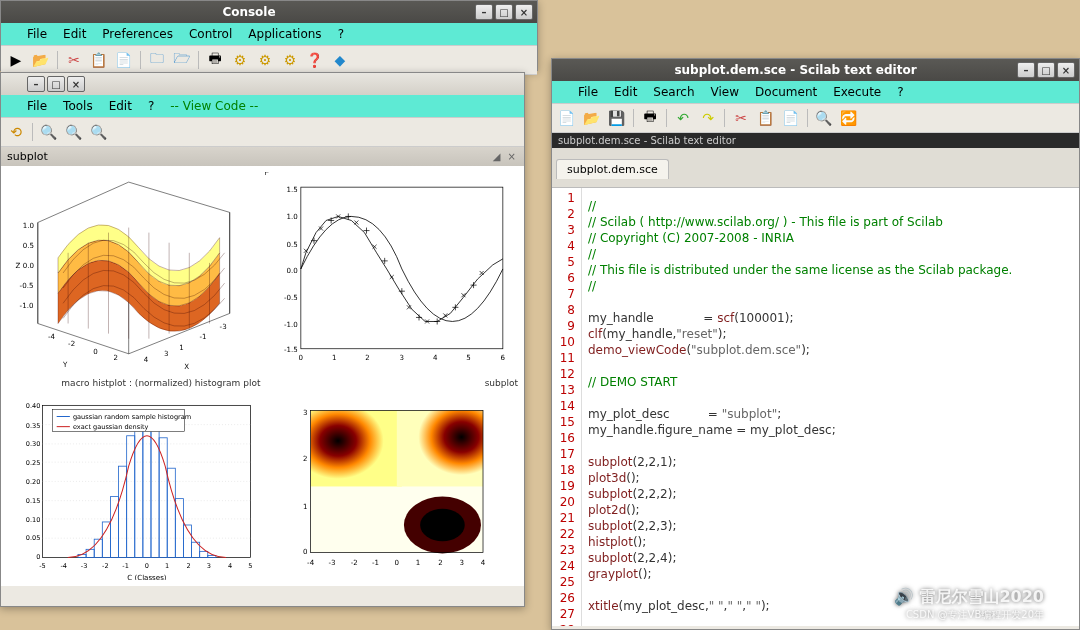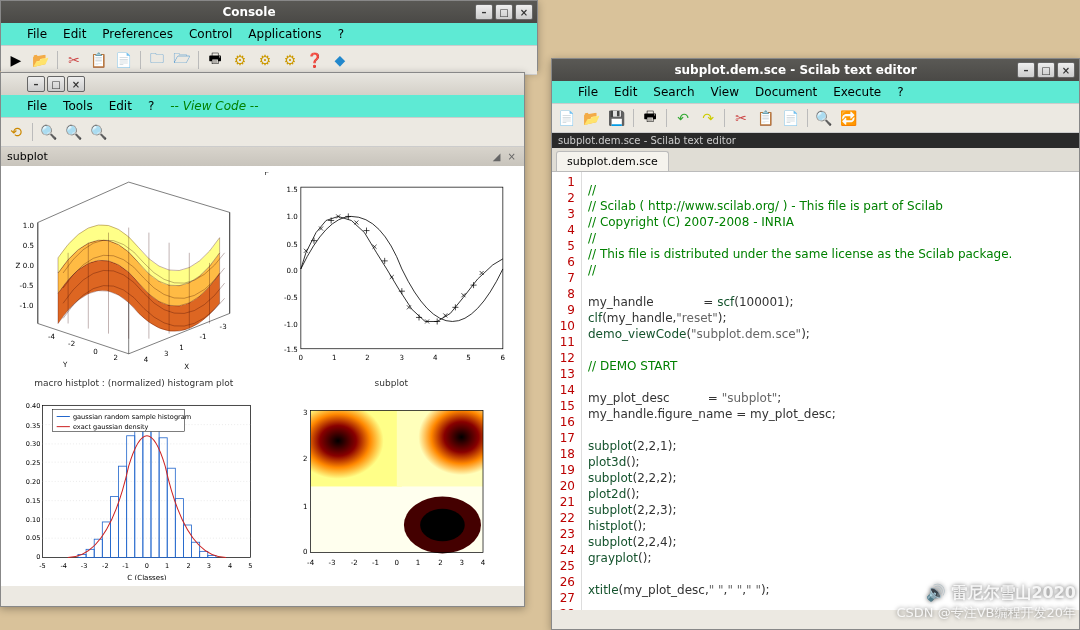--- a/index.html
+++ b/index.html
@@ -18,39 +18,39 @@
 
 #w-console { left: 0; top: 0; width: 538px; height: 71px; z-index: 1; }
 
 
 #w-graphic { left: 18; top: 72px; width: 525px; height: 535px; z-index: 2; }
 #w-graphic .titlebar { background: linear-gradient(#e8e6e0,#d4d0c8); color: #333; }
 .dockheader { background: linear-gradient(#d8d4cc,#c8c4bc); padding: 3px 6px; font-size: 11px; display: flex; align-items: center; }
 .dockheader .dx { margin-left: auto; color: #666; font-size: 10px; letter-spacing: 2px; }
 .plots { background: #fff; display: grid; grid-template-columns: 1fr 1fr; grid-template-rows: 1fr 1fr; height: 420px; padding: 6px; gap: 4px; }
 .plotcell { position: relative; overflow: hidden; }
-.plot-title { text-align: center; font-size: 9px; color: #333; }
+.plot-title { text-align: right; font-size: 9px; color: #333; }
 
 
 #w-editor { left: 551px; top: 58px; width: 529px; height: 572px; z-index: 3; }
-.tabstrip { background: #e0ddd5; border-bottom: 1px solid #bbb; padding: 0 4px; display: flex; }
+.tabstrip { background: #e0ddd5; border-bottom: 1px solid #bbb; padding: 8px 4px; display: flex; }
 .tab { background: #f5f3ed; border: 1px solid #bbb; border-bottom: none; padding: 3px 10px; font-size: 11px; margin-top: 3px; border-radius: 3px 3px 0 0; }
 .pathbar { background: #2a2a2a; color: #ccc; font-size: 10px; padding: 2px 6px; }
 .code-area { display: flex; background: #fff; height: 438px; overflow: hidden; font-family: "DejaVu Sans Mono", monospace; font-size: 12px; line-height: 16px; }
 .gutter { background: #fff; border-right: 1px solid #ddd; padding: 2px 6px 2px 4px; text-align: right; color: #b00; width: 30px; }
 .code { padding: 10px 6px; white-space: pre; color: #333; flex: 1; }
 .c-cm { color: #008000; }
-.c-fn { color: #14532d; }
+.c-fn { color: #7f1d1d; }
 .c-str { color: #666; }
 
-.viewcode { color: #008000; font-style: italic; padding: 2px 8px; }
-
-.watermark { position: absolute; right: 4px; bottom: 8px; color: rgba(255,255,255,0.85); text-align: right; font-size: 16px; text-shadow: 0 0 4px rgba(0,0,0,0.6); font-family: sans-serif; z-index: 99; }
+.viewcode { color: #008000; padding: 2px 8px; }
+
+.watermark { position: absolute; right: 36px; bottom: 8px; color: rgba(255,255,255,0.85); text-align: right; font-size: 16px; text-shadow: 0 0 4px rgba(0,0,0,0.6); font-family: sans-serif; z-index: 99; }
 .watermark .l1 { font-weight: bold; }
-.watermark .l2 { font-size: 13px; }
+.watermark .l2 { font-size: 10px; }
 
 svg { display: block; }
 </style>
 </head>
 <body>
 
 <div id="w-console" class="window">
   <div class="titlebar">
     <span style="width:20px"></span>
     <span class="title">Console</span>

